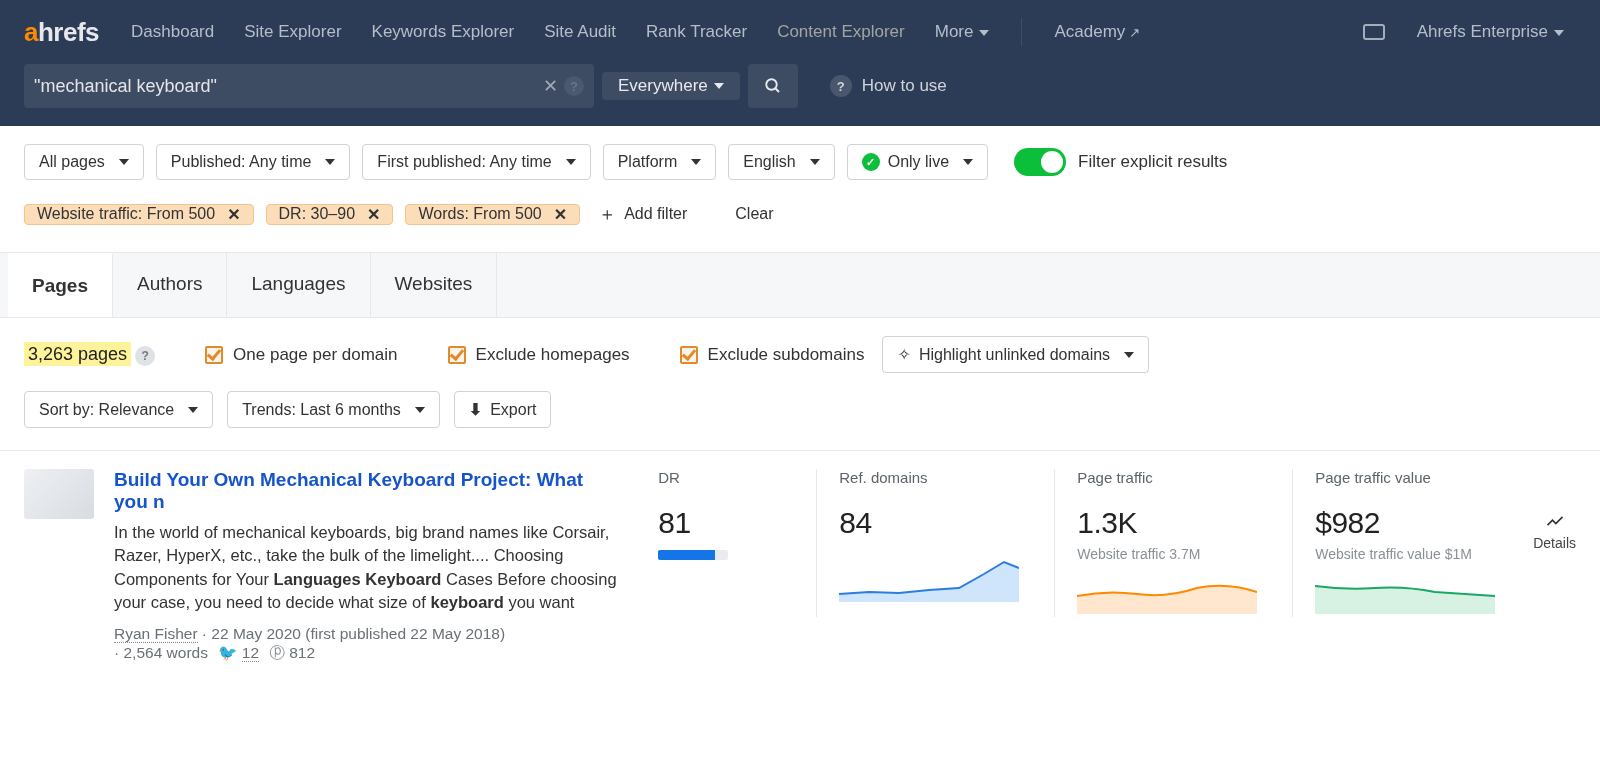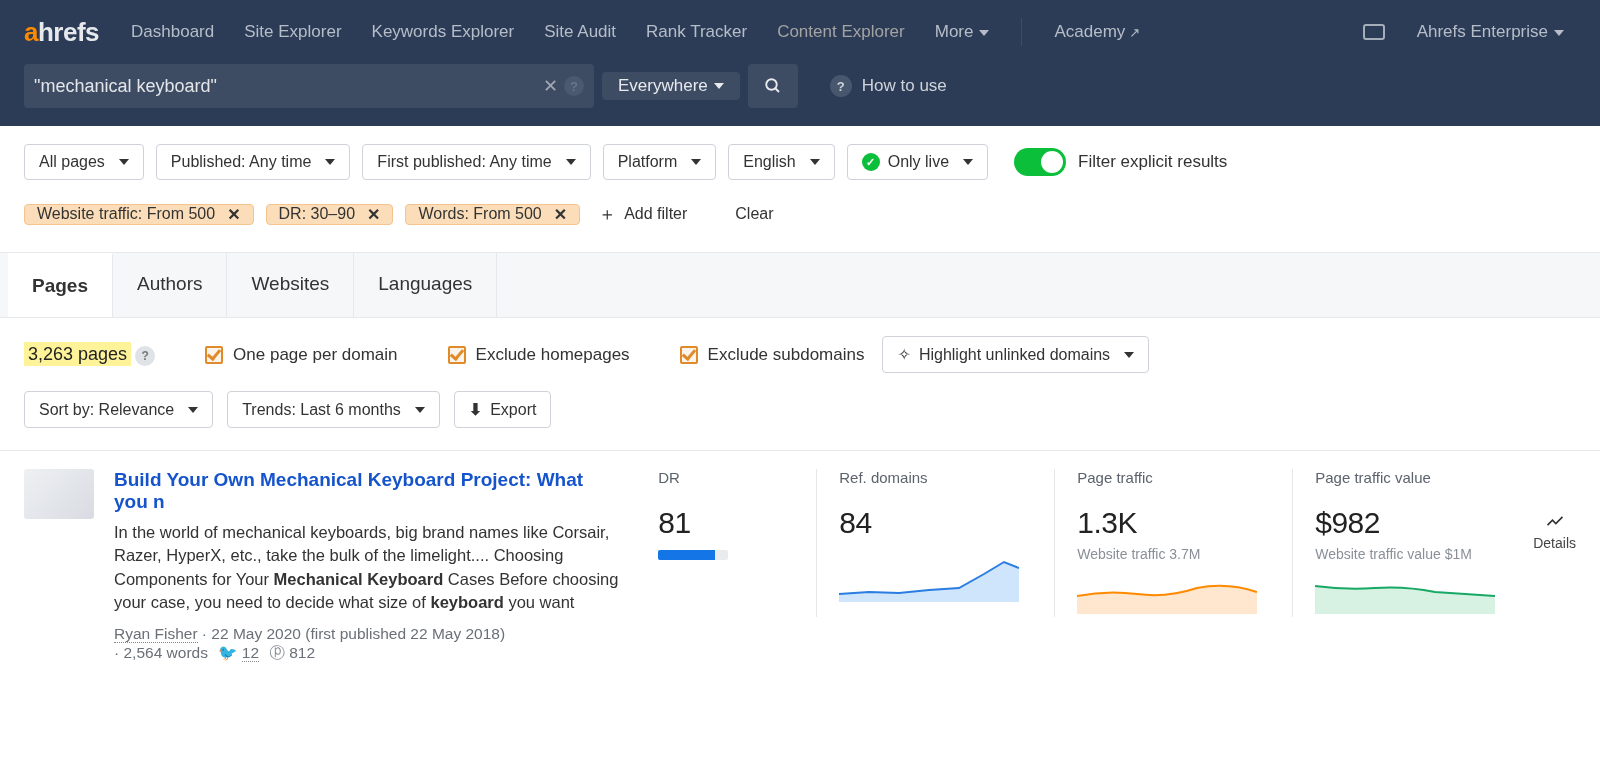--- a/index.html
+++ b/index.html
@@ -171,22 +171,22 @@
   <div class="plain">
       <span class="plus">＋</span>
       <span>Add filter</span>
     </div>
   <div class="plain" style="margin-left:24px">Clear</div>
 </div>
 
 <div class="tabs-row">
   <div class="tab active">Pages</div>
   <div class="tab">Authors</div>
+  <div class="tab">Languages</div>
   <div class="tab">Websites</div>
-  <div class="tab">Languages</div>
 </div>
 
 <div class="controls-row">
   <span><span class="hl-count">3,263 pages</span><span class="help-q">?</span></span>
   <label class="cb-label">
       <span class="checkbox"></span>
       <span>One page per domain</span>
     </label>
   <label class="cb-label">
       <span class="checkbox"></span>
@@ -215,21 +215,21 @@
   <div class="chip">
       <span style="font-weight:900">⬇</span>
       <span>Export</span>
     </div>
 </div>
 
 <div class="result">
   <div class="thumb"></div>
   <div class="result-main">
     <div class="result-title">Build Your Own Mechanical Keyboard Project: What you n</div>
-    <div class="result-desc"><span>In the world of mechanical keyboards, big brand names like Corsair, Razer, HyperX, etc., take the bulk of the limelight.... Choosing Components for Your </span><b>Mechanical Keyboard</b><span> Cases Before choosing your case, you need to decide what size of </span><b>keyboard</b><span> you want</span></div>
+    <div class="result-desc"><span>In the world of mechanical keyboards, big brand names like Corsair, Razer, HyperX, etc., take the bulk of the limelight.... Choosing Components for Your </span><b>Languages Keyboard</b><span> Cases Before choosing your case, you need to decide what size of </span><b>keyboard</b><span> you want</span></div>
     <div class="result-meta">
       <span class="auth">Ryan Fisher</span> · <span>22 May 2020 (first published 22 May 2018)</span><br>
       · <span>2,564 words</span>
       <span class="tw">🐦</span> <span class="auth">12</span>
       <span class="pin">ⓟ</span> <span>812</span>
     </div>
   </div>
   <div class="metrics">
     <div class="metric">
       <div class="label">DR</div>

